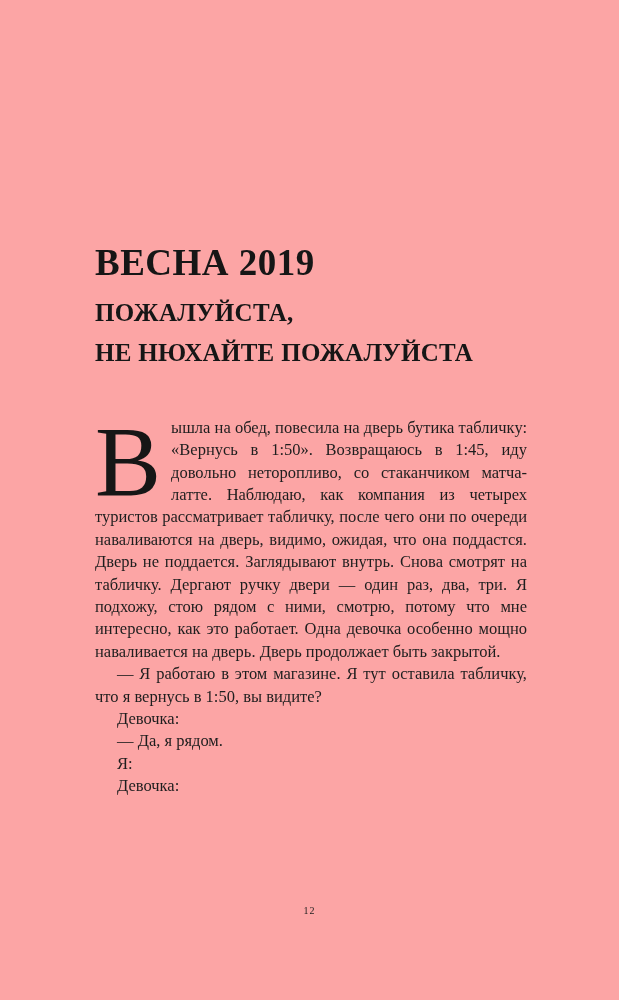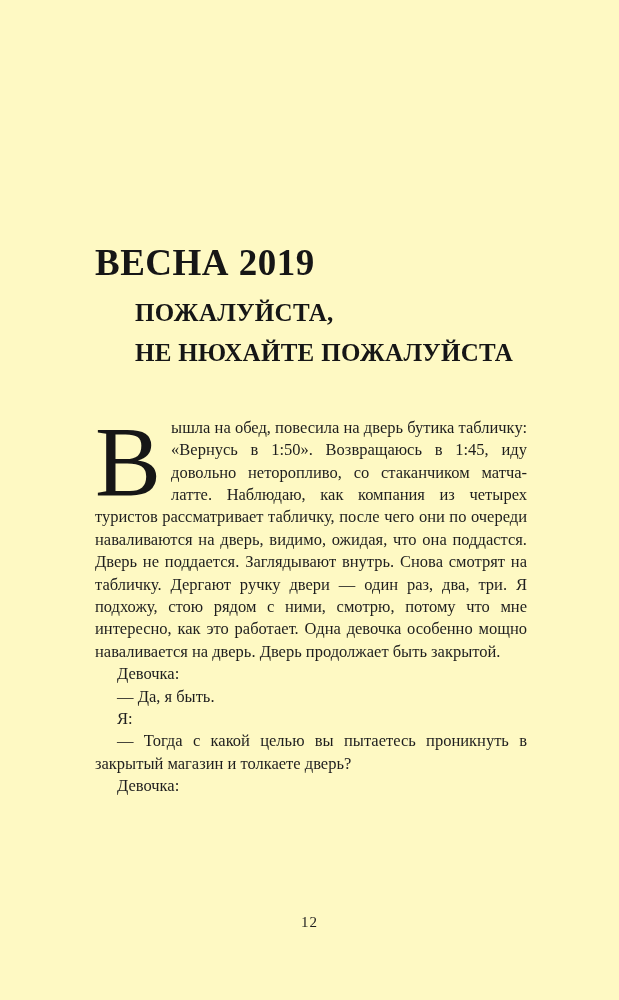--- a/index.html
+++ b/index.html
@@ -6,21 +6,21 @@
   html, body { width: 619px; background: #ffffff; }
   body {
     font-family: "Liberation Serif", "DejaVu Serif", serif;
     color: #1e1e1e;
     -webkit-font-smoothing: antialiased;
   }
   .page {
     position: relative;
     width: 619px;
     height: 1000px;
-    background: #fef9c3;
+    background: #fca5a5;
     overflow: hidden;
   }
   .content {
     position: absolute;
     left: 95px;
     right: 92px;
     top: 0;
   }
   .chapter-title {
     margin-top: 243px;
@@ -30,21 +30,20 @@
     letter-spacing: 0.5px;
     color: #161616;
   }
   .chapter-subtitle {
     margin-top: 9px;
     font-size: 25px;
     line-height: 40px;
     font-weight: 600;
     letter-spacing: 0.3px;
     color: #161616;
-    margin-left: 40px;
   }
   .body-text {
     margin-top: 44px;
     font-size: 16.5px;
     line-height: 22.4px;
     color: #1e1e1e;
   }
   .para {
     text-align: justify;
   }
@@ -54,25 +53,25 @@
   .dropcap {
     float: left;
     font-size: 99px;
     line-height: 0.82;
     margin: 4px 10px 0 0;
     font-weight: 400;
     color: #161616;
   }
   .page-number {
     position: absolute;
-    bottom: 69px;
+    bottom: 84px;
     left: 0;
     width: 100%;
     text-align: center;
-    font-size: 15px;
+    font-size: 10px;
     letter-spacing: 1px;
     color: #1e1e1e;
   }
 </style>
 </head>
 <body>
 
 <div class="page">
   <div class="content">
 
@@ -83,28 +82,28 @@
       <span>НЕ НЮХАЙТЕ ПОЖАЛУЙСТА</span>
     </h2>
 
     <div class="body-text">
 
       <p class="para">
         <span class="dropcap">В</span><span>ышла на обед, повесила на дверь бутика табличку: «Вернусь в 1:50». Возвращаюсь в 1:45, иду довольно неторопливо, со стаканчиком матча-латте. Наблюдаю, как компания из четырех туристов рассматривает табличку, после чего они по очереди наваливаются на дверь, видимо, ожидая, что она поддастся. Дверь не поддается. Заглядывают внутрь. Снова смотрят на табличку. Дергают ручку двери — один раз, два, три. Я подхожу, стою рядом с ними, смотрю, потому что мне интересно, как это работает. Одна девочка особенно мощно наваливается на дверь. Дверь продолжает быть закрытой.</span>
       </p>
 
 
+      <p class="para indent">— Я работаю в этом магазине. Я тут оставила табличку, что я вернусь в 1:50, вы видите?</p>
 
       <p class="para indent">Девочка:</p>
 
-      <p class="para indent">— Да, я быть.</p>
+      <p class="para indent">— Да, я рядом.</p>
 
       <p class="para indent">Я:</p>
 
-      <p class="para indent">— Тогда с какой целью вы пытаетесь проникнуть в закрытый магазин и толкаете дверь?</p>
 
       <p class="para indent">Девочка:</p>
 
 
     </div>
   </div>
 
   <div class="page-number">12</div>
 </div>
 

